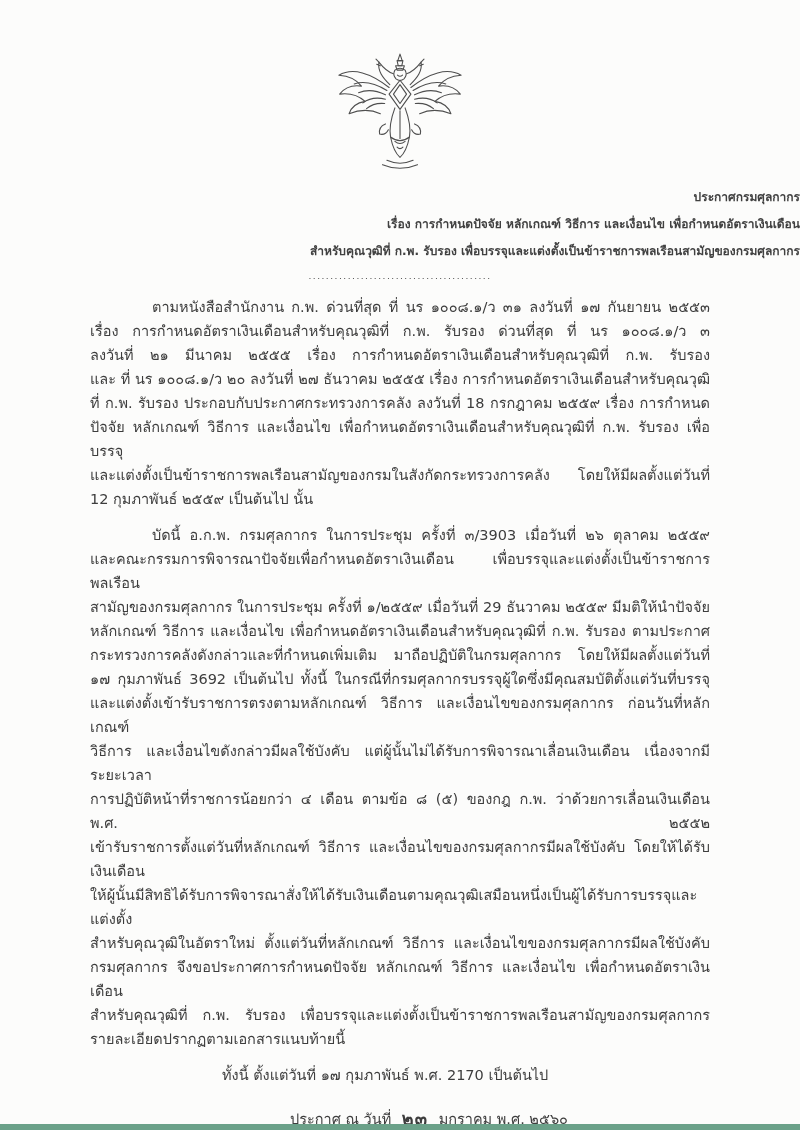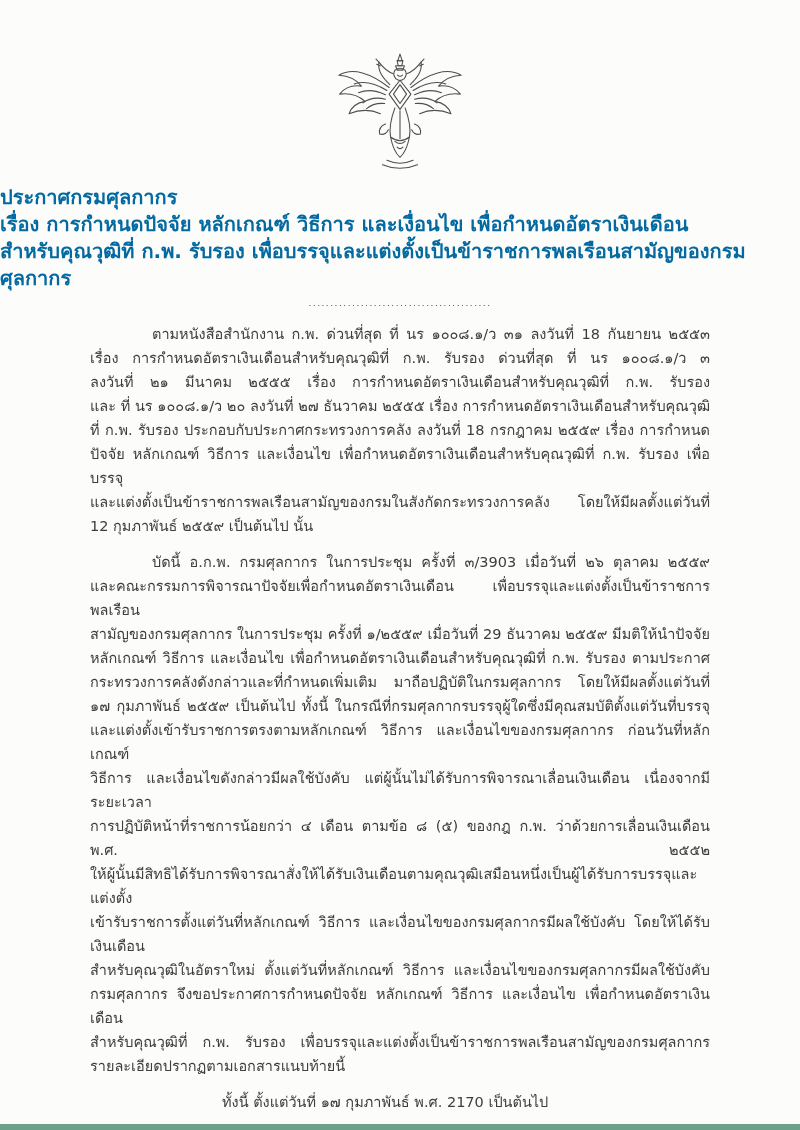--- a/index.html
+++ b/index.html
@@ -6,21 +6,21 @@
   body{
     width:800px;height:1130px;
     background:#fcfcfb;
     font-family:"DejaVu Sans","Liberation Sans",sans-serif;
     color:#3d3d3d;
     position:relative;overflow:hidden;
   }
   .page{position:absolute;inset:0;}
   .emblem-wrap{margin-top:50px;text-align:center;}
   .emblem-wrap svg{display:inline-block;}
-  .title-block{margin-top:4px;text-align:left;font-size:20px;font-weight:bold;line-height:27px;color:#0369a1;}
+  .title-block{margin-top:4px;text-align:right;font-size:12px;font-weight:bold;line-height:27px;color:#404040;}
   .dots-line{text-align:center;font-size:9px;letter-spacing:1.5px;color:#4a4a4a;margin-top:4px;line-height:14px;}
   .content{margin:0 90px;width:620px;font-size:14.5px;color:#3d3d3d;}
   .para{margin-top:12px;}
   .para-line{line-height:24px;text-align:justify;text-align-last:justify;white-space:normal;}
   .para-line.first{text-indent:62px;}
   .para-line.last{text-align-last:left;}
   .effective-line{margin-top:12px;padding-left:132px;line-height:24px;}
   .announce-line{margin-top:18px;text-align:center;padding-left:58px;line-height:26px;}
   .announce-day{font-weight:bold;font-size:18px;letter-spacing:1px;padding:0 6px;display:inline-block;transform:translateY(1px);}
   .footer-bar{position:absolute;left:0;bottom:0;width:800px;height:6px;}
@@ -88,41 +88,41 @@
   <div class="title-block">
     <div>ประกาศกรมศุลกากร</div>
     <div>เรื่อง การกำหนดปัจจัย หลักเกณฑ์ วิธีการ และเงื่อนไข เพื่อกำหนดอัตราเงินเดือน</div>
     <div>สำหรับคุณวุฒิที่ ก.พ. รับรอง เพื่อบรรจุและแต่งตั้งเป็นข้าราชการพลเรือนสามัญของกรมศุลกากร</div>
   </div>
 
   <div class="dots-line">..........................................</div>
 
   <div class="content">
     <div class="para">
-        <div class="para-line first">ตามหนังสือสำนักงาน ก.พ. ด่วนที่สุด ที่ นร ๑๐๐๘.๑/ว ๓๑ ลงวันที่ 18 กันยายน ๒๕๕๓</div>
+        <div class="para-line first">ตามหนังสือสำนักงาน ก.พ. ด่วนที่สุด ที่ นร ๑๐๐๘.๑/ว ๓๑ ลงวันที่ ๑๗ กันยายน ๒๕๕๓</div>
         <div class="para-line">เรื่อง การกำหนดอัตราเงินเดือนสำหรับคุณวุฒิที่ ก.พ. รับรอง ด่วนที่สุด ที่ นร ๑๐๐๘.๑/ว ๓</div>
         <div class="para-line">ลงวันที่ ๒๑ มีนาคม ๒๕๕๕ เรื่อง การกำหนดอัตราเงินเดือนสำหรับคุณวุฒิที่ ก.พ. รับรอง</div>
         <div class="para-line">และ ที่ นร ๑๐๐๘.๑/ว ๒๐ ลงวันที่ ๒๗ ธันวาคม ๒๕๕๕ เรื่อง การกำหนดอัตราเงินเดือนสำหรับคุณวุฒิ</div>
         <div class="para-line">ที่ ก.พ. รับรอง ประกอบกับประกาศกระทรวงการคลัง ลงวันที่ 18 กรกฎาคม ๒๕๕๙ เรื่อง การกำหนด</div>
         <div class="para-line">ปัจจัย หลักเกณฑ์ วิธีการ และเงื่อนไข เพื่อกำหนดอัตราเงินเดือนสำหรับคุณวุฒิที่ ก.พ. รับรอง เพื่อบรรจุ</div>
         <div class="para-line">และแต่งตั้งเป็นข้าราชการพลเรือนสามัญของกรมในสังกัดกระทรวงการคลัง โดยให้มีผลตั้งแต่วันที่</div>
         <div class="para-line last">12 กุมภาพันธ์ ๒๕๕๙ เป็นต้นไป  นั้น</div>
       </div>
     <div class="para">
         <div class="para-line first">บัดนี้ อ.ก.พ. กรมศุลกากร ในการประชุม ครั้งที่ ๓/3903 เมื่อวันที่ ๒๖ ตุลาคม ๒๕๕๙</div>
         <div class="para-line">และคณะกรรมการพิจารณาปัจจัยเพื่อกำหนดอัตราเงินเดือน เพื่อบรรจุและแต่งตั้งเป็นข้าราชการพลเรือน</div>
         <div class="para-line">สามัญของกรมศุลกากร ในการประชุม ครั้งที่ ๑/๒๕๕๙ เมื่อวันที่ 29 ธันวาคม ๒๕๕๙ มีมติให้นำปัจจัย</div>
         <div class="para-line">หลักเกณฑ์ วิธีการ และเงื่อนไข เพื่อกำหนดอัตราเงินเดือนสำหรับคุณวุฒิที่ ก.พ. รับรอง ตามประกาศ</div>
         <div class="para-line">กระทรวงการคลังดังกล่าวและที่กำหนดเพิ่มเติม มาถือปฏิบัติในกรมศุลกากร โดยให้มีผลตั้งแต่วันที่</div>
-        <div class="para-line">๑๗ กุมภาพันธ์ ๒๕๕๙ เป็นต้นไป ทั้งนี้ ในกรณีที่กรมศุลกากรบรรจุผู้ใดซึ่งมีคุณสมบัติตั้งแต่วันที่บรรจุ</div>
+        <div class="para-line">๑๗ กุมภาพันธ์ 3692 เป็นต้นไป ทั้งนี้ ในกรณีที่กรมศุลกากรบรรจุผู้ใดซึ่งมีคุณสมบัติตั้งแต่วันที่บรรจุ</div>
         <div class="para-line">และแต่งตั้งเข้ารับราชการตรงตามหลักเกณฑ์ วิธีการ และเงื่อนไขของกรมศุลกากร ก่อนวันที่หลักเกณฑ์</div>
         <div class="para-line">วิธีการ และเงื่อนไขดังกล่าวมีผลใช้บังคับ แต่ผู้นั้นไม่ได้รับการพิจารณาเลื่อนเงินเดือน เนื่องจากมีระยะเวลา</div>
         <div class="para-line">การปฏิบัติหน้าที่ราชการน้อยกว่า ๔ เดือน ตามข้อ ๘ (๕) ของกฎ ก.พ. ว่าด้วยการเลื่อนเงินเดือน พ.ศ. ๒๕๕๒</div>
+        <div class="para-line">เข้ารับราชการตั้งแต่วันที่หลักเกณฑ์ วิธีการ และเงื่อนไขของกรมศุลกากรมีผลใช้บังคับ โดยให้ได้รับเงินเดือน</div>
         <div class="para-line">ให้ผู้นั้นมีสิทธิได้รับการพิจารณาสั่งให้ได้รับเงินเดือนตามคุณวุฒิเสมือนหนึ่งเป็นผู้ได้รับการบรรจุและแต่งตั้ง</div>
-        <div class="para-line">เข้ารับราชการตั้งแต่วันที่หลักเกณฑ์ วิธีการ และเงื่อนไขของกรมศุลกากรมีผลใช้บังคับ โดยให้ได้รับเงินเดือน</div>
         <div class="para-line">สำหรับคุณวุฒิในอัตราใหม่ ตั้งแต่วันที่หลักเกณฑ์ วิธีการ และเงื่อนไขของกรมศุลกากรมีผลใช้บังคับ</div>
         <div class="para-line">กรมศุลกากร จึงขอประกาศการกำหนดปัจจัย หลักเกณฑ์ วิธีการ และเงื่อนไข เพื่อกำหนดอัตราเงินเดือน</div>
         <div class="para-line">สำหรับคุณวุฒิที่ ก.พ. รับรอง เพื่อบรรจุและแต่งตั้งเป็นข้าราชการพลเรือนสามัญของกรมศุลกากร</div>
         <div class="para-line last">รายละเอียดปรากฏตามเอกสารแนบท้ายนี้</div>
       </div>
 
     <div class="effective-line">ทั้งนี้ ตั้งแต่วันที่ ๑๗ กุมภาพันธ์ พ.ศ. 2170 เป็นต้นไป</div>
 
     <div class="announce-line">
       <span>ประกาศ ณ วันที่</span>

